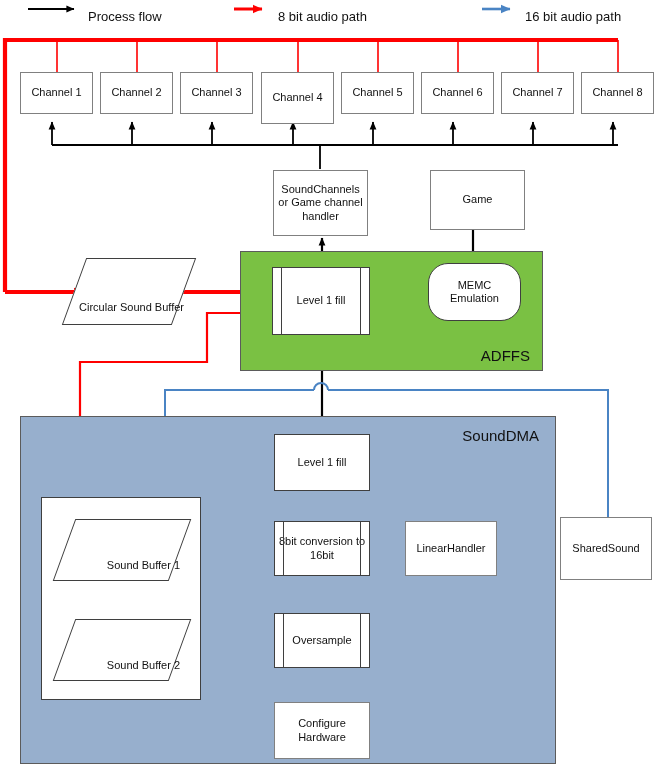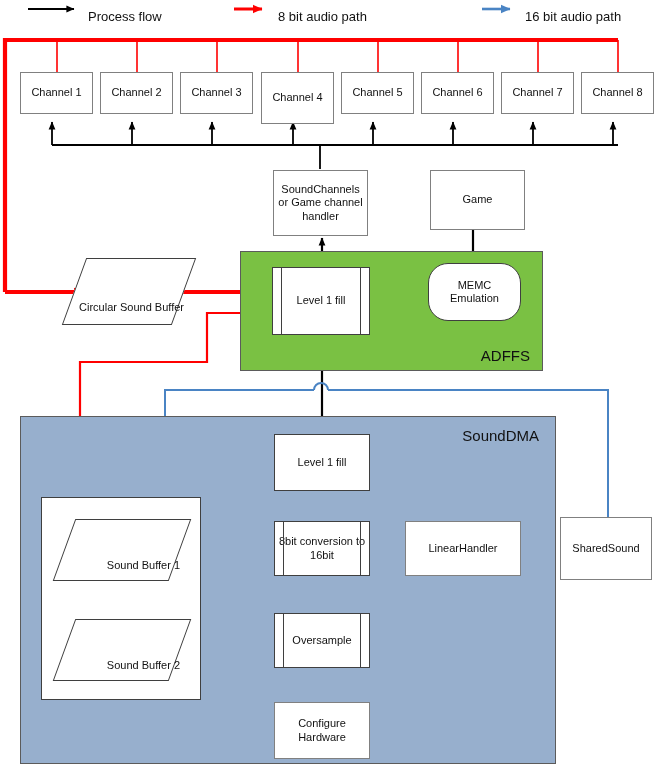--- a/index.html
+++ b/index.html
@@ -291,21 +291,21 @@
   <div class="para-wrap" style="left:64px; top:619px; width:116px; height:62px;">
     <span class="lbl" style="font-size:11px;color:#111;text-align:center;line-height:1.25;">Sound Buffer 2</span>
   </div>
 
   <div class="node dark" style="left:274px; top:434px; width:96px; height:57px;">
     <span class="lbl">Level 1 fill</span>
   </div>
   <div class="node pp dark" style="left:274px; top:521px; width:96px; height:55px;">
     <span class="lbl">8bit conversion to 16bit</span>
   </div>
-  <div class="node" style="left:405px; top:521px; width:116px; height:55px;">
+  <div class="node" style="left:405px; top:521px; width:92px; height:55px;">
     <span class="lbl">LinearHandler</span>
   </div>
   <div class="node pp dark" style="left:274px; top:613px; width:96px; height:55px;">
     <span class="lbl">Oversample</span>
   </div>
   <div class="node" style="left:560px; top:517px; width:92px; height:63px;">
     <span class="lbl">SharedSound</span>
   </div>
   <div class="node" style="left:274px; top:702px; width:96px; height:57px;">
     <span class="lbl">Configure Hardware</span>

